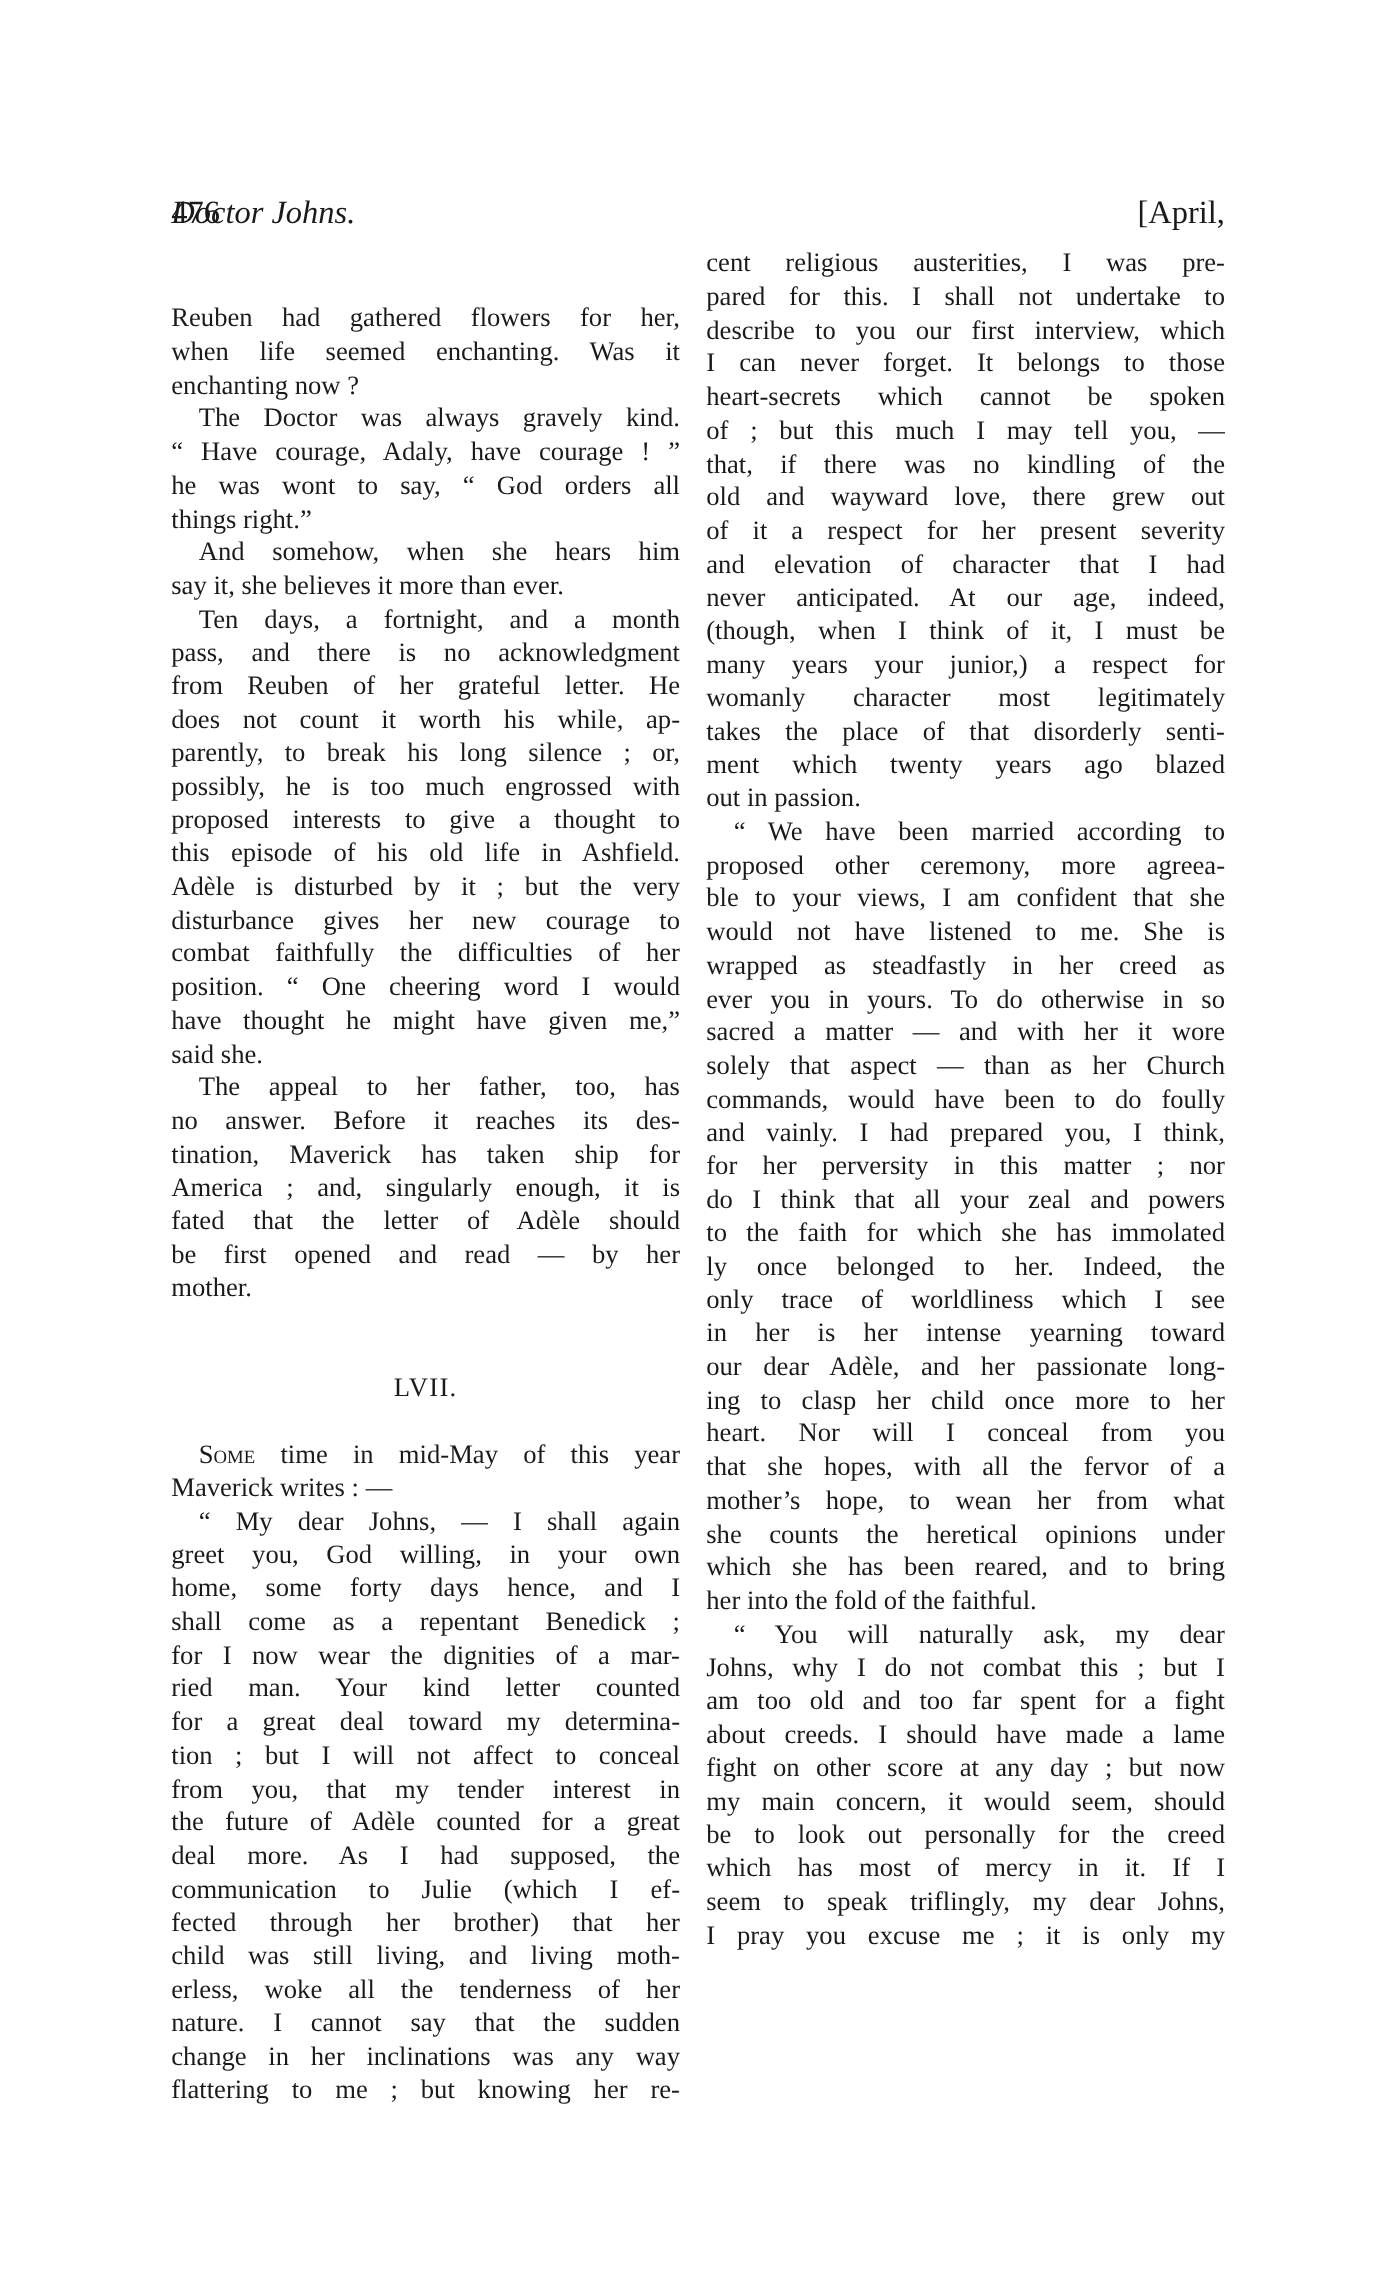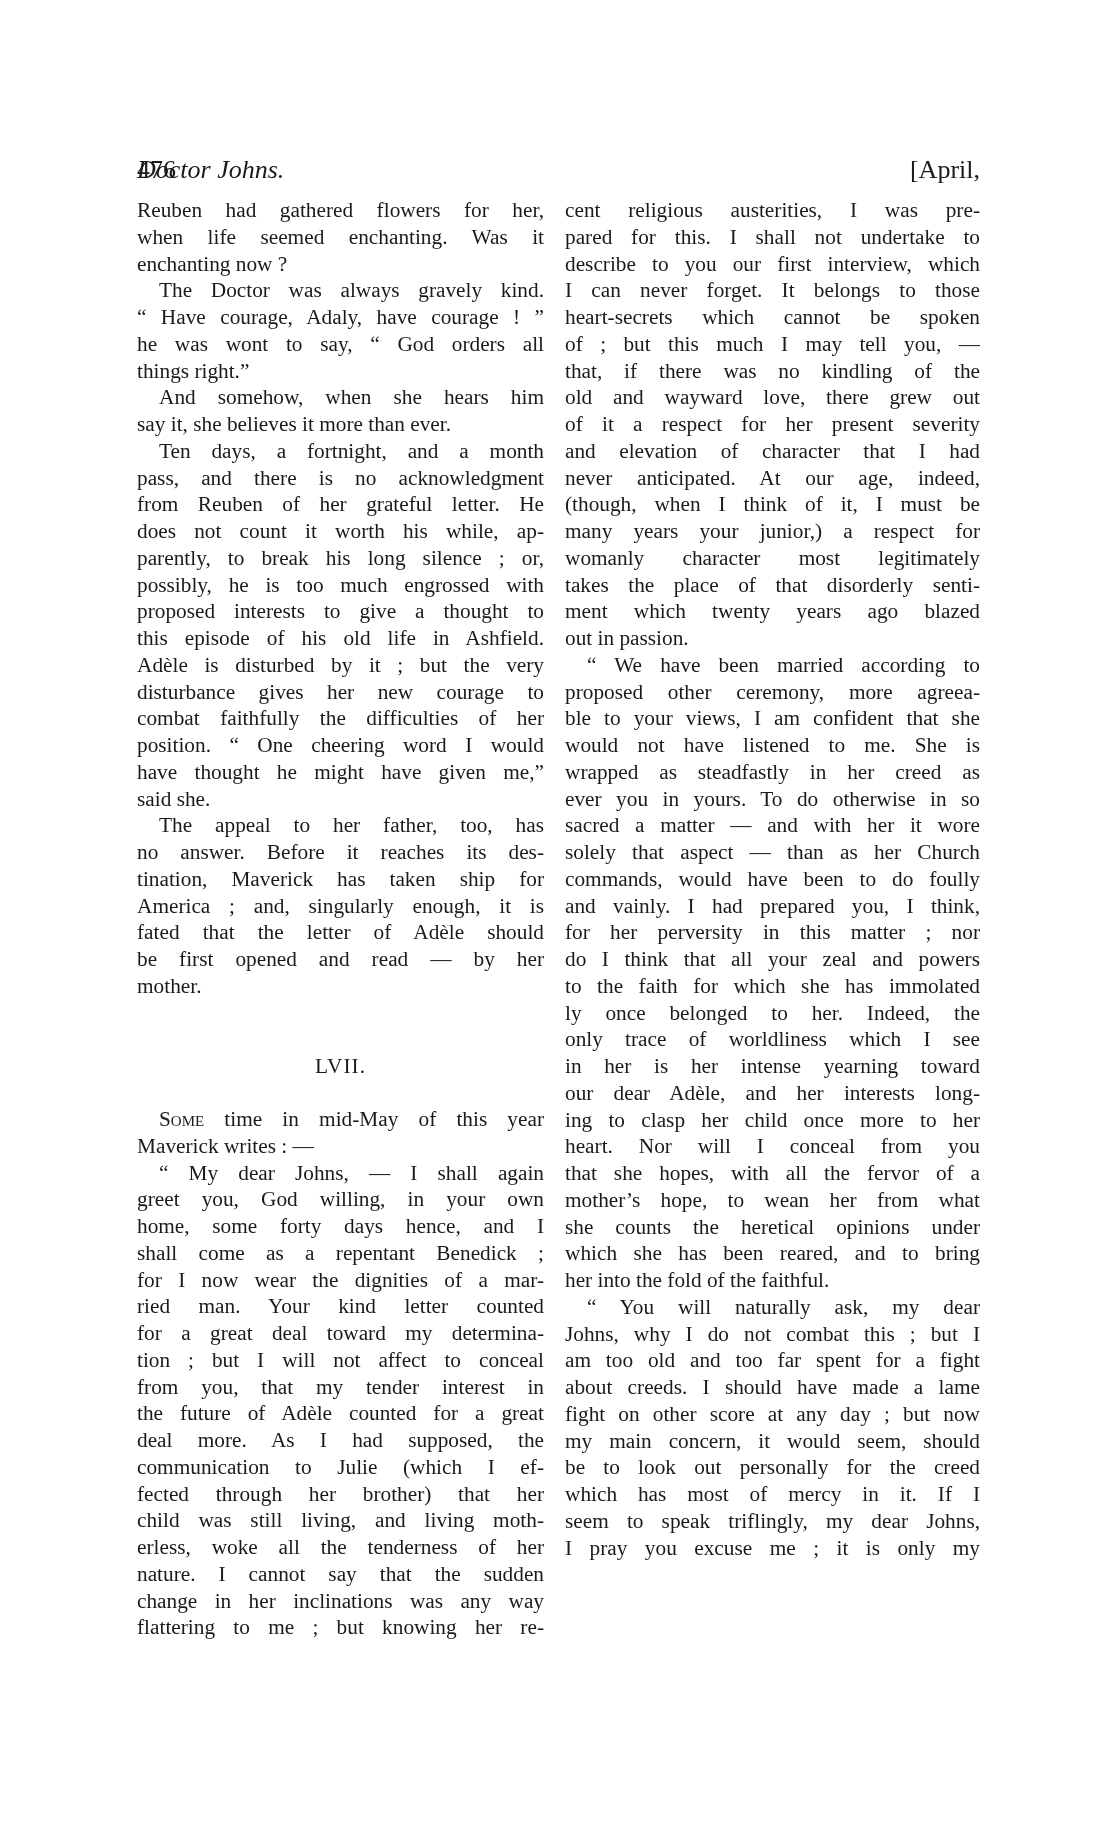--- a/index.html
+++ b/index.html
@@ -5,21 +5,21 @@
   html, body { margin: 0; padding: 0; background: #ffffff; }
   body { width: 1120px; height: 1837px; position: relative; overflow: hidden;
          font-family: "Liberation Serif", "DejaVu Serif", serif; color: #1a1a1a; }
   .header { position: absolute; top: 143px; left: 137px; width: 843px; height: 32px;
             font-size: 26px; line-height: 32px; margin-top: 11px; }
   .header .pn { position: absolute; left: 0; top: 0; }
   .header .rt { position: absolute; left: 0; right: 0; font-style: italic; }
   .header .mo { position: absolute; right: 0; top: 0; }
   .col { position: absolute; top: 197px; font-size: 21.3px; line-height: 26.75px;
          text-align: justify; }
-  .col.left { left: 137px; width: 407px; }
+  .col.left { left: 137px; width: 407px; margin-top: 44px; }
   .col.right { left: 565px; width: 415px; }
   .line { display: block; height: 26.75px; white-space: nowrap; text-align: justify;
           text-align-last: justify; overflow: hidden; }
   .line.last { text-align-last: left; }
   .line.indent { padding-left: 22px; }
   .gap { display: block; height: 53px; }
   .heading { display: block; height: 26.75px; text-align: left; text-align-last: center;
              letter-spacing: 1px; }
   .sc { font-variant: small-caps; }
 </style>
@@ -120,21 +120,21 @@
       <span class="line">sacred a matter — and with her it wore</span>
       <span class="line">solely that aspect — than as her Church</span>
       <span class="line">commands, would have been to do foully</span>
       <span class="line">and vainly.  I had prepared you, I think,</span>
       <span class="line">for her perversity in this matter ; nor</span>
       <span class="line">do I think that all your zeal and powers</span>
       <span class="line">to the faith for which she has immolated</span>
       <span class="line">ly once belonged to her.  Indeed, the</span>
       <span class="line">only trace of worldliness which I see</span>
       <span class="line">in her is her intense yearning toward</span>
-      <span class="line">our dear Adèle, and her interests long-</span>
+      <span class="line">our dear Adèle, and her passionate long-</span>
       <span class="line">ing to clasp her child once more to her</span>
       <span class="line">heart.  Nor will I conceal from you</span>
       <span class="line">that she hopes, with all the fervor of a</span>
       <span class="line">mother’s hope, to wean her from what</span>
       <span class="line">she counts the heretical opinions under</span>
       <span class="line">which she has been reared, and to bring</span>
       <span class="line last">her into the fold of the faithful.</span>
       <span class="line indent">“ You will naturally ask, my dear</span>
       <span class="line">Johns, why I do not combat this ; but I</span>
       <span class="line">am too old and too far spent for a fight</span>

